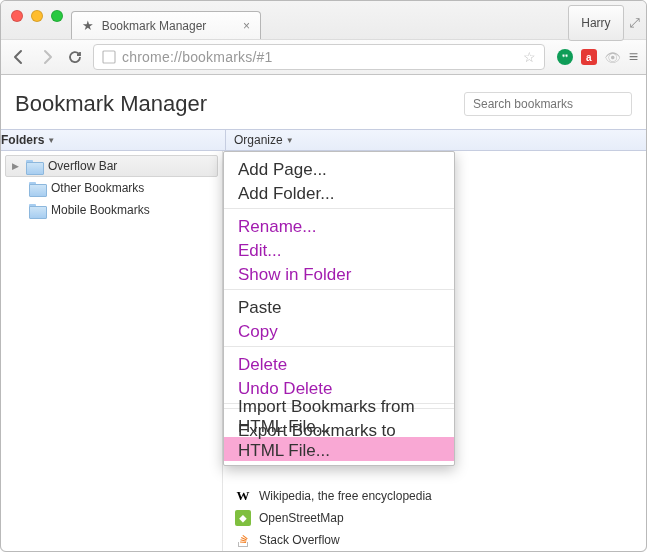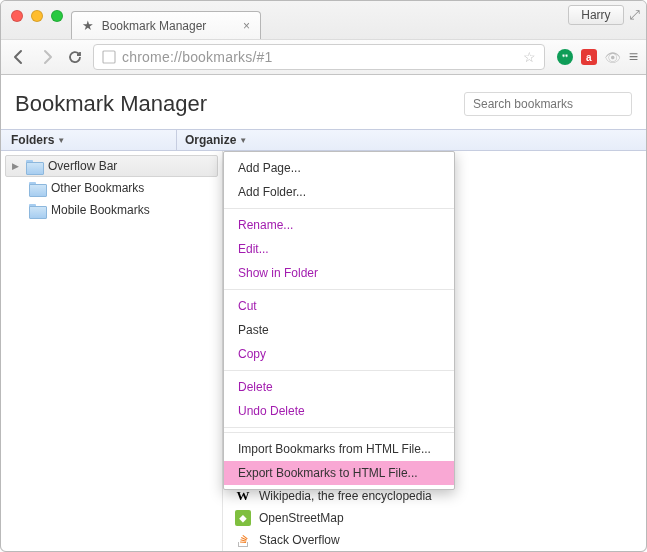--- a/index.html
+++ b/index.html
@@ -10,21 +10,21 @@
   .traffic { display:flex; gap:8px; padding:9px 0 0 10px; }
   .tl-btn { width:12px; height:12px; border-radius:50%; border:1px solid rgba(0,0,0,0.15); }
   .tl-close { background:#ff5f57; }
   .tl-min { background:#ffbd2e; }
   .tl-max { background:#28c940; }
   .tab { position:absolute; left:70px; bottom:0; height:28px; background:linear-gradient(#fefefe,#f6f6f6); border:1px solid #b6b6b6; border-bottom:none; border-top-left-radius:4px; border-top-right-radius:4px; display:flex; align-items:center; padding:0 10px; gap:8px; min-width:190px; }
   .tab .favicon { color:#666; font-size:13px; line-height:1;}
   .tab .title { font-size:12px; color:#555;}
   .tab .close { margin-left:auto; color:#888; font-size:12px; }
   .titlebar-right { position:absolute; right:6px; top:4px; display:flex; align-items:center; gap:6px;}
-  .user-btn { background:linear-gradient(#fdfdfd,#ececec); border:1px solid #c7c7c7; border-radius:3px; padding:2px 12px; font-size:12px; color:#4b4b4b; }
+  .user-btn { background:linear-gradient(#fdfdfd,#ececec); border:1px solid #c7c7c7; border-radius:3px; padding:10px 12px; font-size:12px; color:#4b4b4b; }
   .fullscreen-icon { color:#888; font-size:13px;}
   
   .toolbar { height:36px; background:linear-gradient(#fcfcfc,#f1f1f1); border-top:1px solid #dcdcdc; border-bottom:1px solid #c4c4c4; display:flex; align-items:center; padding:0 8px; gap:8px;}
   .nav-btn { width:20px; height:20px; display:flex; align-items:center; justify-content:center; color:#8a8a8a;}
   .nav-btn.active { color:#5a5a5a; }
   .omnibox { flex:1; height:26px; border:1px solid #cfcfcf; border-radius:4px; background:#fff; display:flex; align-items:center; padding:0 8px; gap:6px; color:#888;}
   .omnibox .globe { color:#9a9a9a; font-size:12px;}
   .omnibox .url { color:#999; font-size:14px; letter-spacing:0.2px;}
   .omnibox .star { margin-left:auto; color:#bdbdbd; font-size:14px;}
   .ext-icons { display:flex; align-items:center; gap:8px; padding-left:4px;}
@@ -33,35 +33,35 @@
   .ext.hangouts::after{content:"";}
   .ext.a { background:#e53935; border-radius:3px;}
   .ext.eye { background:none; color:#bcbcbc; font-size:13px; font-weight:normal;}
   .menu-icon { color:#7a7a7a; font-size:16px;}
   
   .page-header { display:flex; align-items:center; padding:16px 14px 12px 14px;}
   .page-title { font-size:22px; color:#333; font-weight:400;}
   .search-box { margin-left:auto; width:168px; height:24px; border:1px solid #d9d9d9; border-radius:3px; padding:2px 8px; font-size:12px; color:#999; background:#fff;}
   
   .colbar { height:22px; background:linear-gradient(#f1f5fd,#e7edf9); border-top:1px solid #c6cde0; border-bottom:1px solid #c6cde0; display:flex; font-size:12px;}
-  .colbar .lh { width:176px; border-right:1px solid #c6cde0; padding-left:10px; display:flex; align-items:center; gap:3px; font-weight:bold; color:#333;}
-  .colbar .rh { flex:1; padding-left:8px; display:flex; align-items:center; gap:3px; font-weight:bold; color:#333;}
+  .colbar .lh { width:225px; border-right:1px solid #c6cde0; padding-left:0; display:flex; align-items:center; gap:3px; font-weight:bold; color:#333;}
+  .colbar .rh { flex:1; padding-left:8px; display:flex; align-items:center; gap:3px; font-weight:normal; color:#333;}
   .tri { font-size:8px; color:#666; }
   
   .body { flex:1; display:flex; overflow:hidden; position:relative;}
   .sidebar { width:222px; border-right:1px solid #e5e5e5; padding:4px; display:flex; flex-direction:column; gap:0;}
   .folder-row { display:flex; align-items:center; gap:6px; height:22px; padding:0 6px; border-radius:0; font-size:12px; color:#333;}
   .folder-row.selected { background:linear-gradient(#f3f3f3,#e9e9e9); border:1px solid #d4d4d4; border-radius:2px;}
   .folder-row .disclosure { width:8px; color:#8a8a8a; font-size:9px;}
   .folder-row.indent { padding-left:24px; }
   .content { flex:1; padding:4px 8px; position:relative;}
   .bm-row { display:flex; align-items:center; gap:8px; height:22px; font-size:12px; color:#333; padding:0 4px;}
   
   .menu { position:absolute; left:222px; top:0; width:232px; background:#fff; border:1px solid #bfbfbf; border-radius:2px; box-shadow:0 4px 14px rgba(0,0,0,0.25); z-index:10; padding:4px 0;}
-  .menu-item { height:24px; display:flex; align-items:center; padding:0 14px; font-size:12px; color:#333;}
+  .menu-item { height:24px; display:flex; align-items:flex-end; padding:0 14px; font-size:17px; color:#333;}
   .menu-item.disabled { color:#a21caf; }
   .menu-item.hover { background:#f9a8d4; }
   .menu-sep { height:1px; background:#e6e6e6; margin:4px 0;}
   
   .icon-folder { width:16px; height:13px; display:inline-block; position:relative;}
   .icon-folder::before { content:""; position:absolute; top:0; left:0; width:7px; height:3px; background:#a7cdf0; border-radius:1px 1px 0 0;}
   .icon-folder::after { content:""; position:absolute; top:2px; left:0; width:16px; height:11px; background:linear-gradient(#cce4f7,#a7cdf0); border:1px solid #8cb7dd; border-radius:1px;}
   .fav { width:16px; height:16px; display:inline-flex; align-items:center; justify-content:center; font-size:11px; font-weight:bold;}
   .fav-w { color:#000; font-family:Georgia,serif; font-size:13px;}
   .fav-osm { background:#7fbf3f; color:#fff; font-size:9px; border-radius:2px;}
@@ -197,23 +197,20 @@
       <div class="menu-item disabled">
           <span>Rename...</span>
         </div>
       <div class="menu-item disabled">
           <span>Edit...</span>
         </div>
       <div class="menu-item disabled">
           <span>Show in Folder</span>
         </div>
       <div class="menu-sep"></div>
-      <div class="menu-item disabled">
-          <span>Cut</span>
-        </div>
       <div class="menu-item">
           <span>Paste</span>
         </div>
       <div class="menu-item disabled">
           <span>Copy</span>
         </div>
       <div class="menu-sep"></div>
       <div class="menu-item disabled">
           <span>Delete</span>
         </div>

